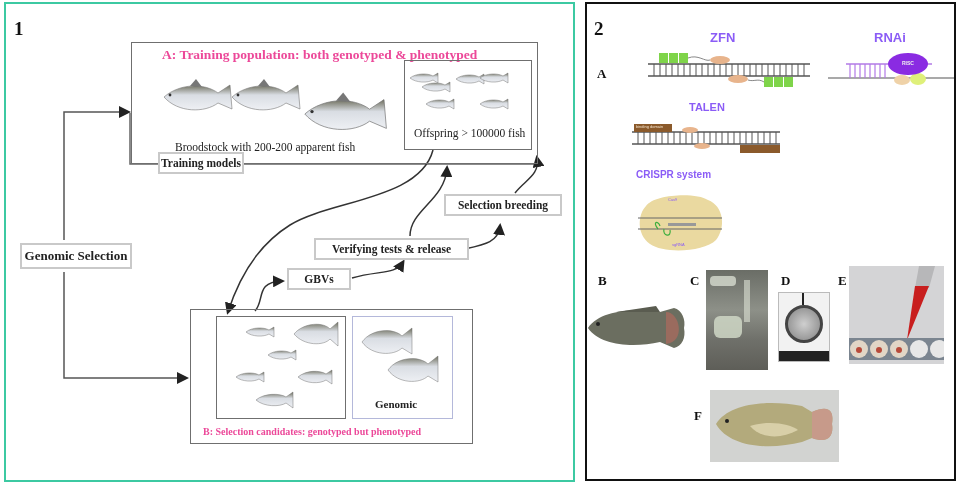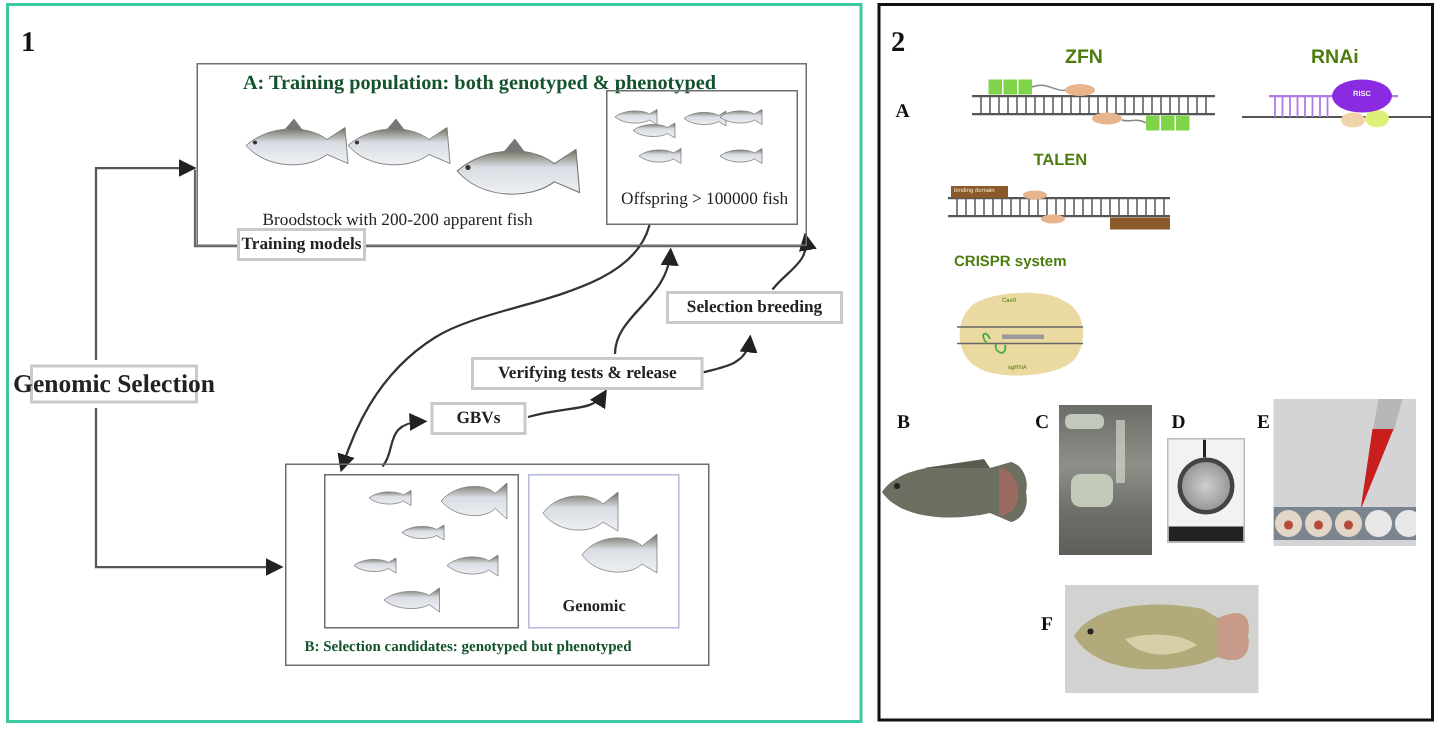--- a/index.html
+++ b/index.html
@@ -3,23 +3,23 @@
 <meta charset="utf-8">
 <style>
   html, body { margin:0; padding:0; background:#ffffff; }
   body { width:960px; height:486px; position:relative; overflow:hidden; font-family:"Liberation Serif", serif; }
   .abs { position:absolute; }
   #panel1 { left:4px; top:2px; width:571px; height:480px; border:2px solid #3cc9a2; box-sizing:border-box; }
   #panel2 { left:585px; top:2px; width:371px; height:479px; border:2px solid #111; box-sizing:border-box; }
   .plabel { font-weight:bold; font-size:19px; color:#111; }
   .box { border:1.5px solid #6f6f6f; box-sizing:border-box; background:transparent; }
   .tbox { border:2px solid #c9c9c9; background:#fff; box-sizing:border-box; font-weight:bold; font-size:11.5px; color:#222; display:flex; align-items:center; justify-content:center; white-space:nowrap; }
-  .title { font-weight:bold; font-size:13.5px; color:#14532d; white-space:nowrap; }
+  .title { font-weight:bold; font-size:13.5px; color:#ec4899; white-space:nowrap; }
   .cap { font-size:11.5px; color:#222; white-space:nowrap; }
-  .sans { font-family:"Liberation Sans", sans-serif; font-weight:bold; color:#4d7c0f; white-space:nowrap; }
+  .sans { font-family:"Liberation Sans", sans-serif; font-weight:bold; color:#8b5cf6; white-space:nowrap; }
   svg { overflow:visible; }
 </style>
 </head>
 <body>
 
 <div id="panel1" class="abs"></div>
 <div class="abs plabel" style="left:14px;top:18px;">1</div>
 
 <svg class="abs" style="left:0;top:0;" width="960" height="486">
   <defs>
@@ -84,21 +84,21 @@
     <path d="M48,9 C54,4 66,4 71,7 L76,4 L76,14 L71,11 C66,14 54,14 48,9 Z"></path>
     <path d="M72,8 C78,3 90,3 95,6 L100,3 L100,13 L95,10 C90,13 78,13 72,8 Z"></path>
     <path d="M18,34 C24,29 36,29 41,32 L46,29 L46,39 L41,36 C36,39 24,39 18,34 Z"></path>
     <path d="M72,34 C78,29 90,29 95,32 L100,29 L100,39 L95,36 C90,39 78,39 72,34 Z"></path>
   </g>
 </svg>
 <div class="abs cap" style="left:414px;top:127px;">Offspring &gt; 100000  fish</div>
 
 <div class="abs tbox" style="left:158px;top:152px;width:86px;height:22px;">Training models</div>
 
-<div class="abs tbox" style="left:2px;top:243px;width:112px;height:26px;font-size:17px;margin-left:18px;">Genomic Selection</div>
+<div class="abs tbox" style="left:2px;top:243px;width:112px;height:26px;font-size:13px;margin-left:18px;">Genomic Selection</div>
 
 <div class="abs tbox" style="left:287px;top:268px;width:64px;height:22px;">GBVs</div>
 
 <div class="abs tbox" style="left:314px;top:238px;width:155px;height:22px;">Verifying tests &amp; release</div>
 
 <div class="abs tbox" style="left:444px;top:194px;width:118px;height:22px;">Selection breeding</div>
 
 <div class="abs box" style="left:190px;top:309px;width:283px;height:135px;"></div>
 <div class="abs box" style="left:216px;top:316px;width:130px;height:103px;"></div>
 <div class="abs box" style="left:352px;top:316px;width:101px;height:103px;border-color:#b4b8da;"></div>

